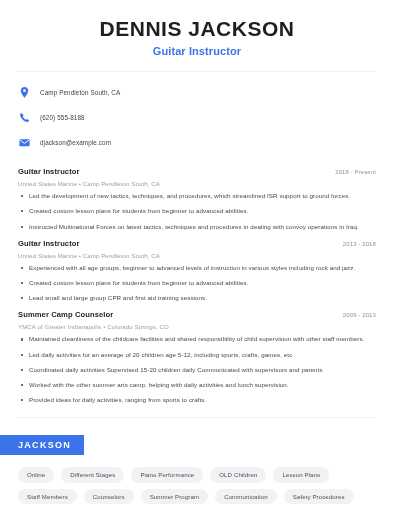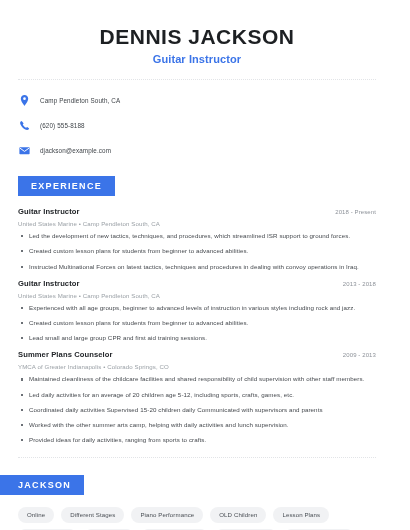--- a/index.html
+++ b/index.html
@@ -12,21 +12,21 @@
     height: 530px;
     overflow: hidden;
     font-family: "Liberation Sans", sans-serif;
     color: #2f3437;
     -webkit-font-smoothing: antialiased;
   }
   .page {
     width: 394px;
     height: 530px;
     box-sizing: border-box;
-    padding: 12px 18px;
+    padding: 4px 18px;
     position: relative;
   }
 
   
   .header {
     padding-top: 13px;
     text-align: center;
   }
   .name {
     font-size: 21px;
@@ -200,21 +200,20 @@
           <rect x="1.4" y="3.3" width="10.2" height="7" rx="0.7" fill="#3b74e8"></rect>
           <path d="M1.9 4.1l4.6 3.3 4.6-3.3" fill="none" stroke="#ffffff" stroke-width="0.95"></path>
         </svg>
       </span>
       <span class="ctext">djackson@example.com</span>
     </div>
 
   </div>
 
   <div class="section">
-    <div class="badge">EXPERIENCE</div>
 
     <div class="jobs">
 
       <div class="job">
         <div class="job-head">
           <span class="job-role">Guitar Instructor</span>
           <span class="job-dates">2018 - Present</span>
         </div>
         <div class="job-meta">
           <span>United States Marine</span>
@@ -240,21 +239,21 @@
         </div>
         <ul class="bullets">
           <li>Experienced with all age groups, beginner to advanced levels of instruction in various styles including rock and jazz.</li>
           <li>Created custom lesson plans for students from beginner to advanced abilities.</li>
           <li>Lead small and large group CPR and first aid training sessions.</li>
         </ul>
       </div>
 
       <div class="job">
         <div class="job-head">
-          <span class="job-role">Summer Plans Counselor</span>
+          <span class="job-role">Summer Camp Counselor</span>
           <span class="job-dates">2009 - 2013</span>
         </div>
         <div class="job-meta">
           <span>YMCA of Greater Indianapolis</span>
           <span>•</span>
           <span>Colorado Springs, CO</span>
         </div>
         <ul class="bullets">
           <li>Maintained cleanliness of the childcare facilities and shared responsibility of child supervision with other staff members.</li>
           <li>Led daily activities for an average of 20 children age 5-12, including sports, crafts, games, etc.</li>

